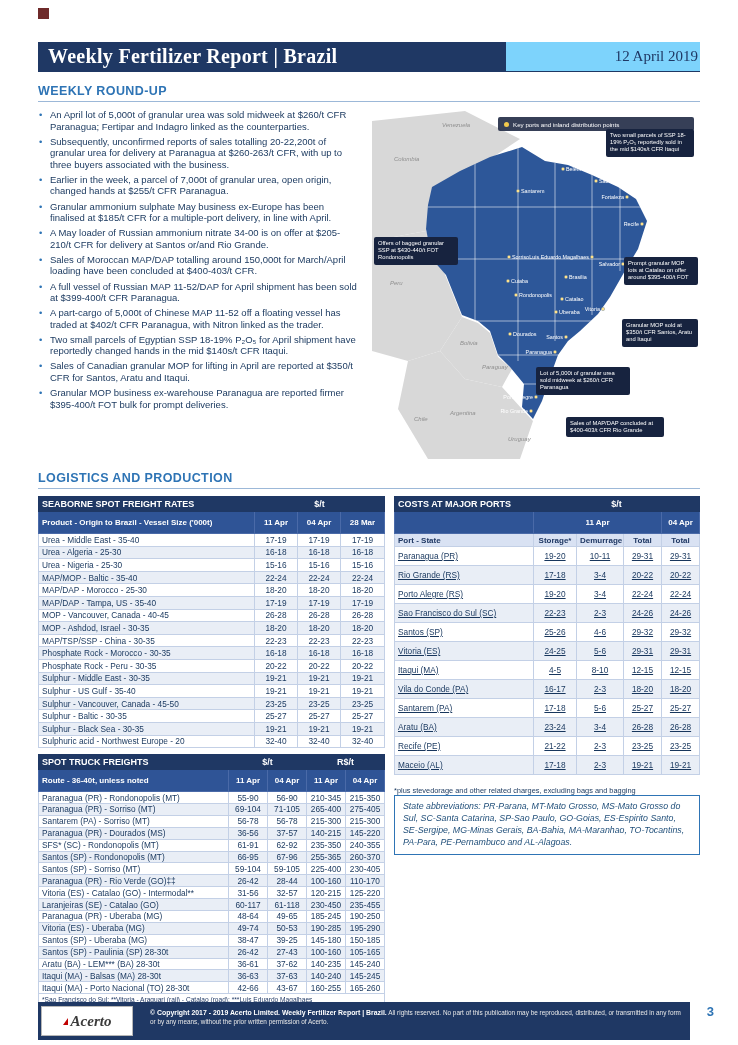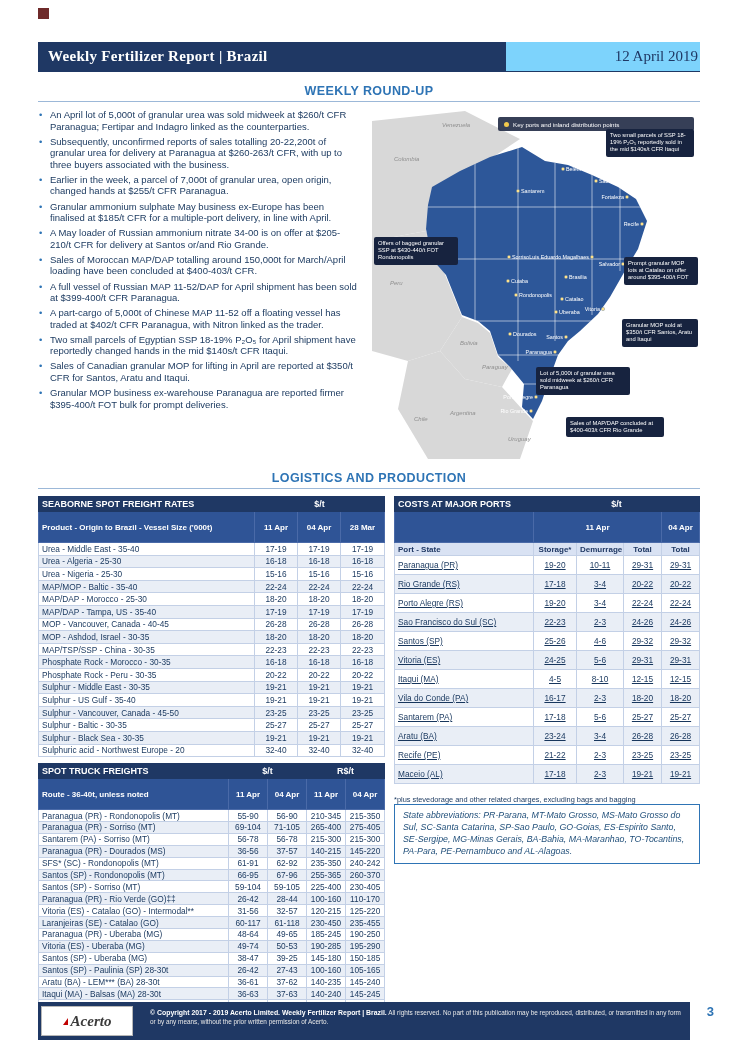--- a/index.html
+++ b/index.html
@@ -10,33 +10,33 @@
   }
 
   .corner-mark { position:absolute; left:38px; top:8px; width:11px; height:11px; background:#6E2A2A; }
 
   .header-band {
     position:absolute; left:38px; top:42px; width:662px; height:30px;
     display:flex; border-bottom:1.5px solid #1F3864;
   }
   .header-left {
     flex:0 0 468px; background:#1F3864; color:#fff;
-    font-family:"Liberation Serif", serif; font-weight:bold; font-size:15px;
+    font-family:"Liberation Serif", serif; font-weight:bold; font-size:20px;
     line-height:29px; padding-left:10px; letter-spacing:.3px;
   }
   .header-right {
     flex:1; background:#7dd3fc; text-align:right; padding-right:2px;
     font-family:"Liberation Serif", serif; font-size:15px; line-height:29px; color:#1F3864;
   }
 
   .content { position:absolute; left:38px; top:84px; width:662px; }
 
   .section-heading {
     color:#2E74B5; font-size:12.5px; font-weight:bold; letter-spacing:.4px;
-    border-bottom:1px solid #9CB8D8; padding-bottom:3px; margin-bottom:7px;text-align:center;
+    border-bottom:1px solid #9CB8D8; padding-bottom:3px; margin-bottom:7px;
   }
   .section-heading.second { margin-top:10px; }
 
   .roundup-row { display:flex; min-height:352px; }
   .bullets { list-style:none; width:322px; }
   .bullets li {
     position:relative; padding-left:12px; margin-bottom:3.5px;
     font-size:9.5px; line-height:1.22; color:#17365D;
   }
   .bullets li::before { content:"\2022"; position:absolute; left:1px; color:#2E74B5; }
@@ -59,21 +59,21 @@
   }
 
   .tables-row { display:flex; gap:10px; align-items:flex-start; }
   .col-left { width:346px; }
   .col-right { width:306px; display:flex; flex-direction:column; }
 
   table.tbl { border-collapse:collapse; width:100%; font-size:8.3px; table-layout:fixed; }
   .tbl th, .tbl td { border:1px solid #C3D0E6; padding:0 3px; text-align:center; vertical-align:middle; overflow:hidden; white-space:nowrap; }
   .tbl td:first-child, .tbl th.left { text-align:left; }
   .t-title th { background:#1F3864; color:#fff; font-size:9px; height:15px; border-color:#1F3864; }
-  .t-sub th { background:#2F5496; color:#fff; font-size:8px; height:31px; border-color:#4A6AA8; }
+  .t-sub th { background:#2F5496; color:#fff; font-size:8px; height:22px; border-color:#4A6AA8; }
   .t-cols th { background:#D9E2F3; color:#1F3864; font-size:8px; height:13px; }
   .tbl tbody tr:nth-child(even) td { background:#E9EEF6; }
   .tbl tbody td { color:#17365D; }
   .seaborne tbody td { height:12.6px; }
   .ports tbody td { height:19px;text-decoration:underline; }
   .truck tbody td { height:11.9px; }
   .truck { margin-top:6px; }
   .truck tfoot td { font-size:6.6px; height:11px; text-align:left; background:#fff; }
   .table-footnote { font-size:7.4px; margin-top:11px; color:#17365D; }
 
@@ -422,21 +422,21 @@
               <td>36-56</td>
               <td>37-57</td>
               <td>140-215</td>
               <td>145-220</td>
             </tr>
             <tr>
               <td>SFS* (SC) - Rondonopolis (MT)</td>
               <td>61-91</td>
               <td>62-92</td>
               <td>235-350</td>
-              <td>240-242</td>
+              <td>240-355</td>
             </tr>
             <tr>
               <td>Santos (SP) - Rondonopolis (MT)</td>
               <td>66-95</td>
               <td>67-96</td>
               <td>255-365</td>
               <td>260-370</td>
             </tr>
             <tr>
               <td>Santos (SP) - Sorriso (MT)</td>

